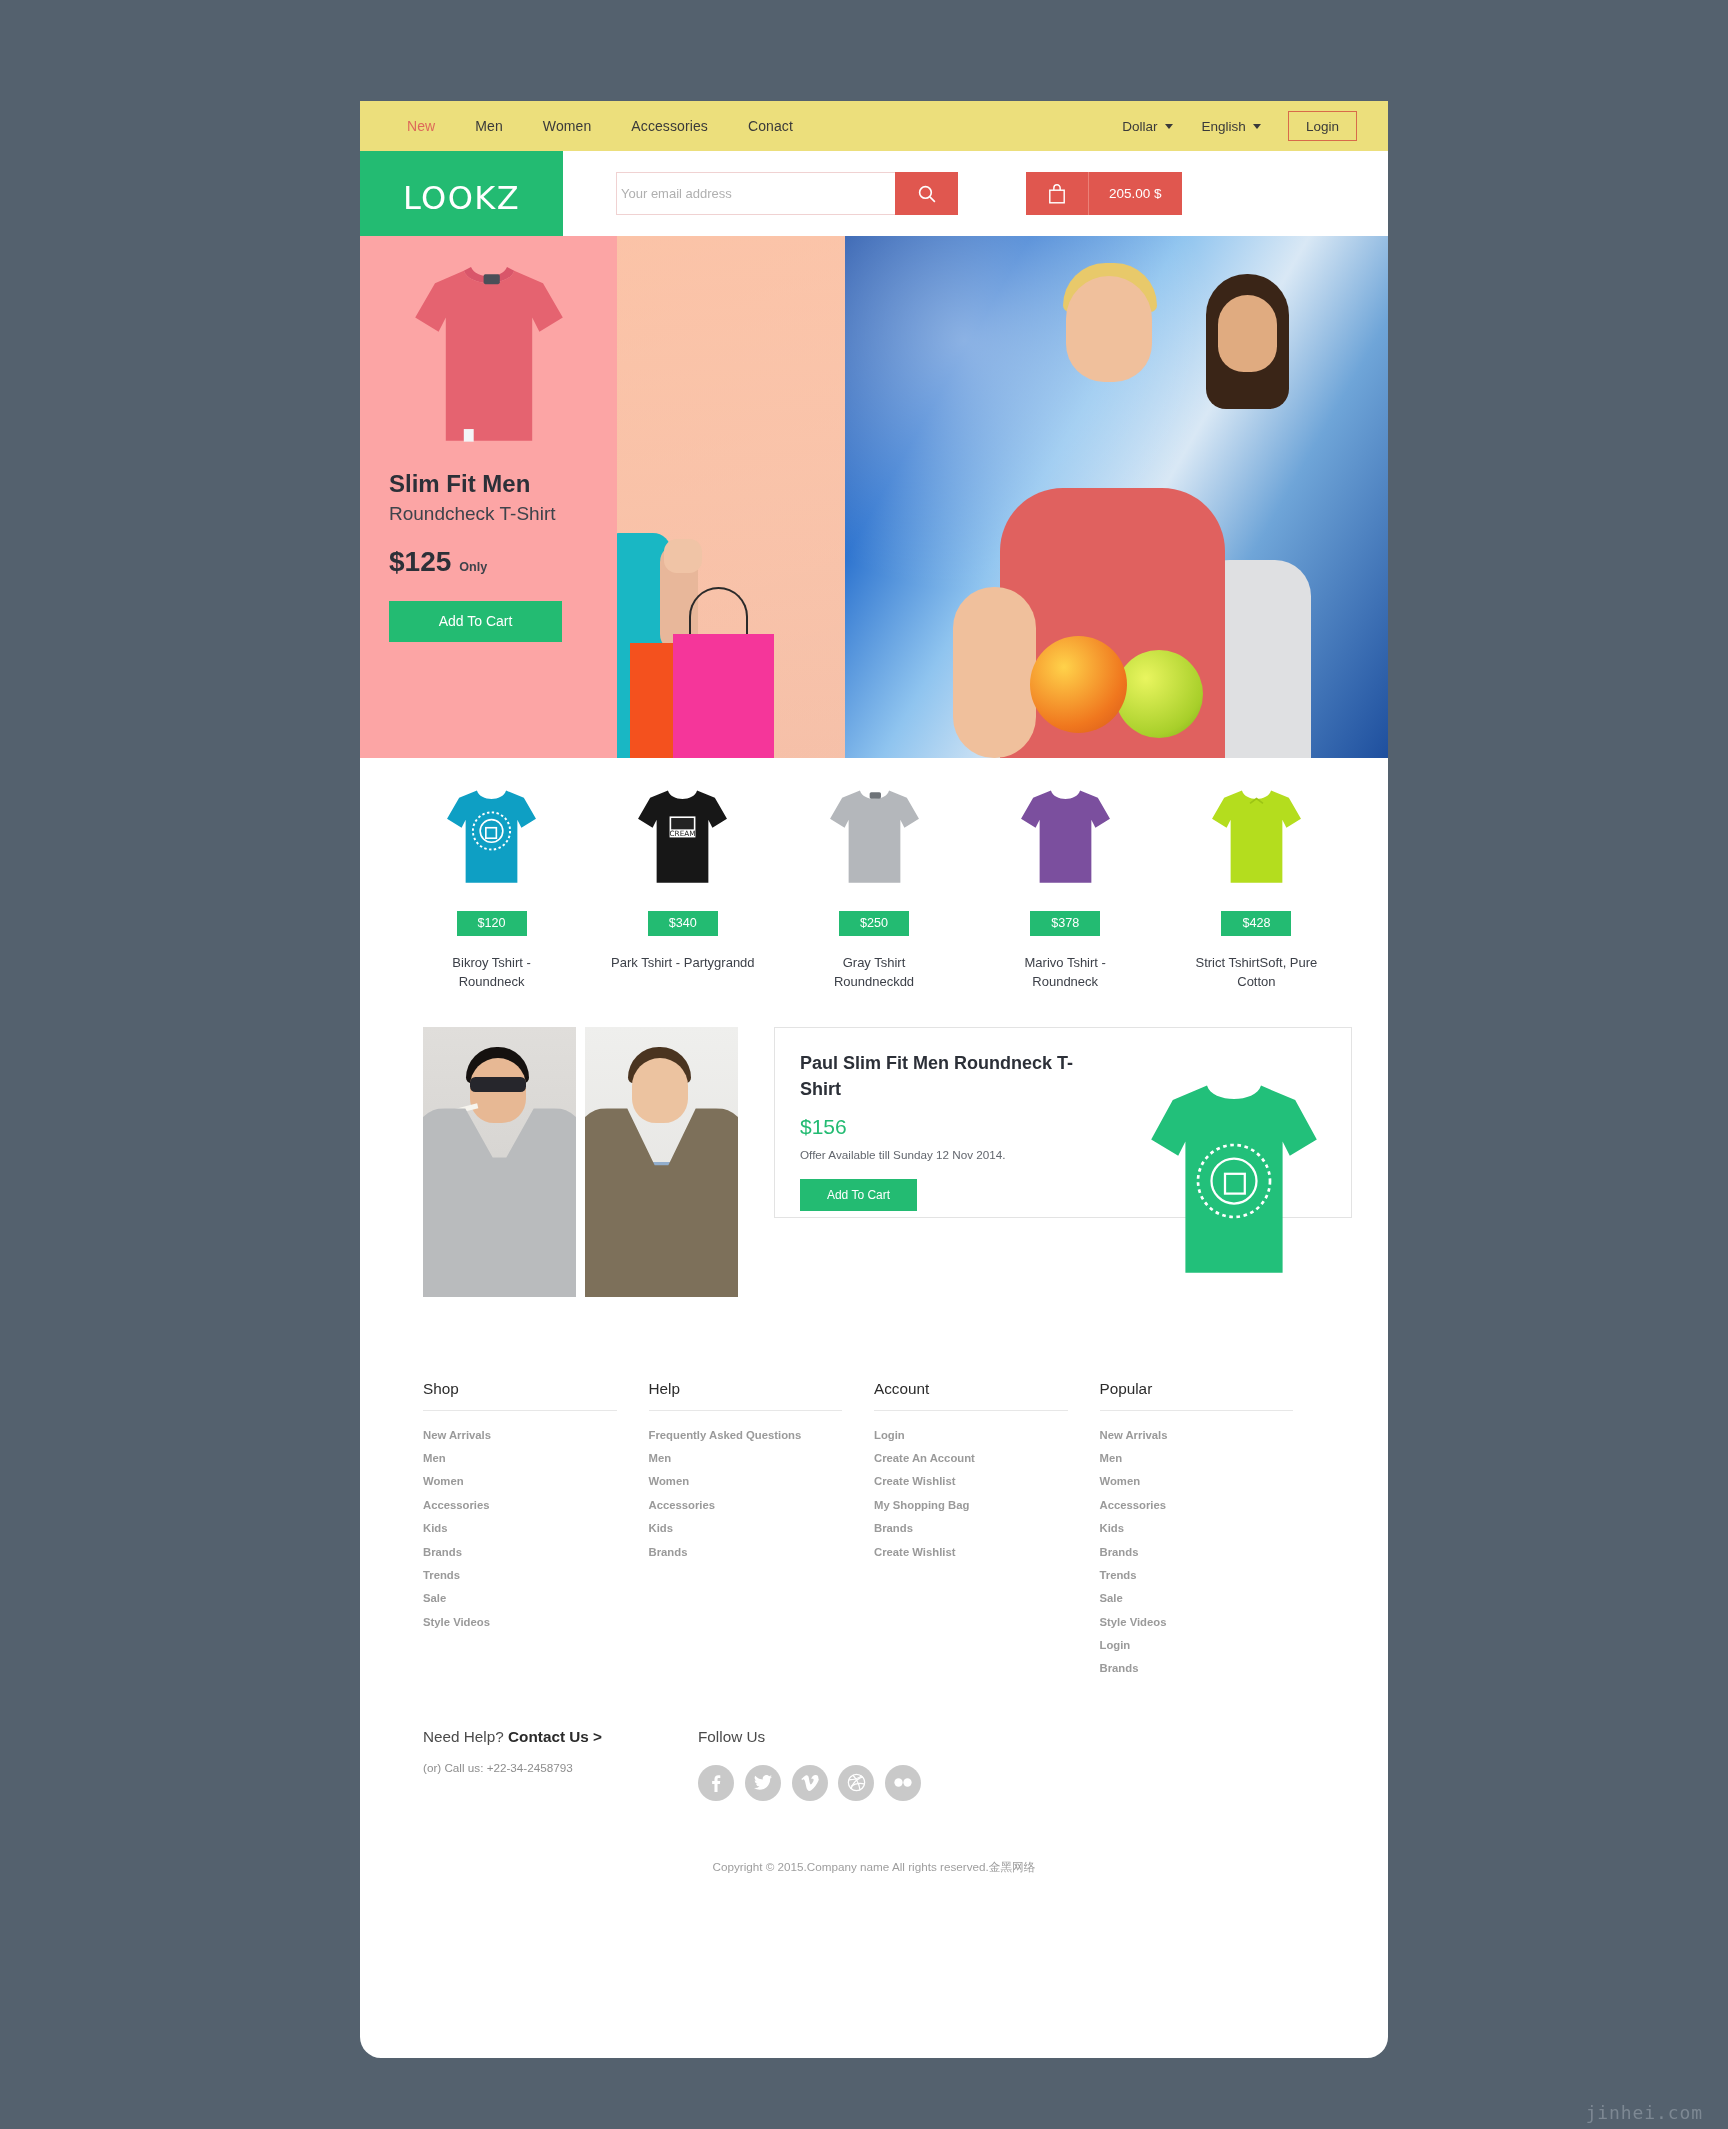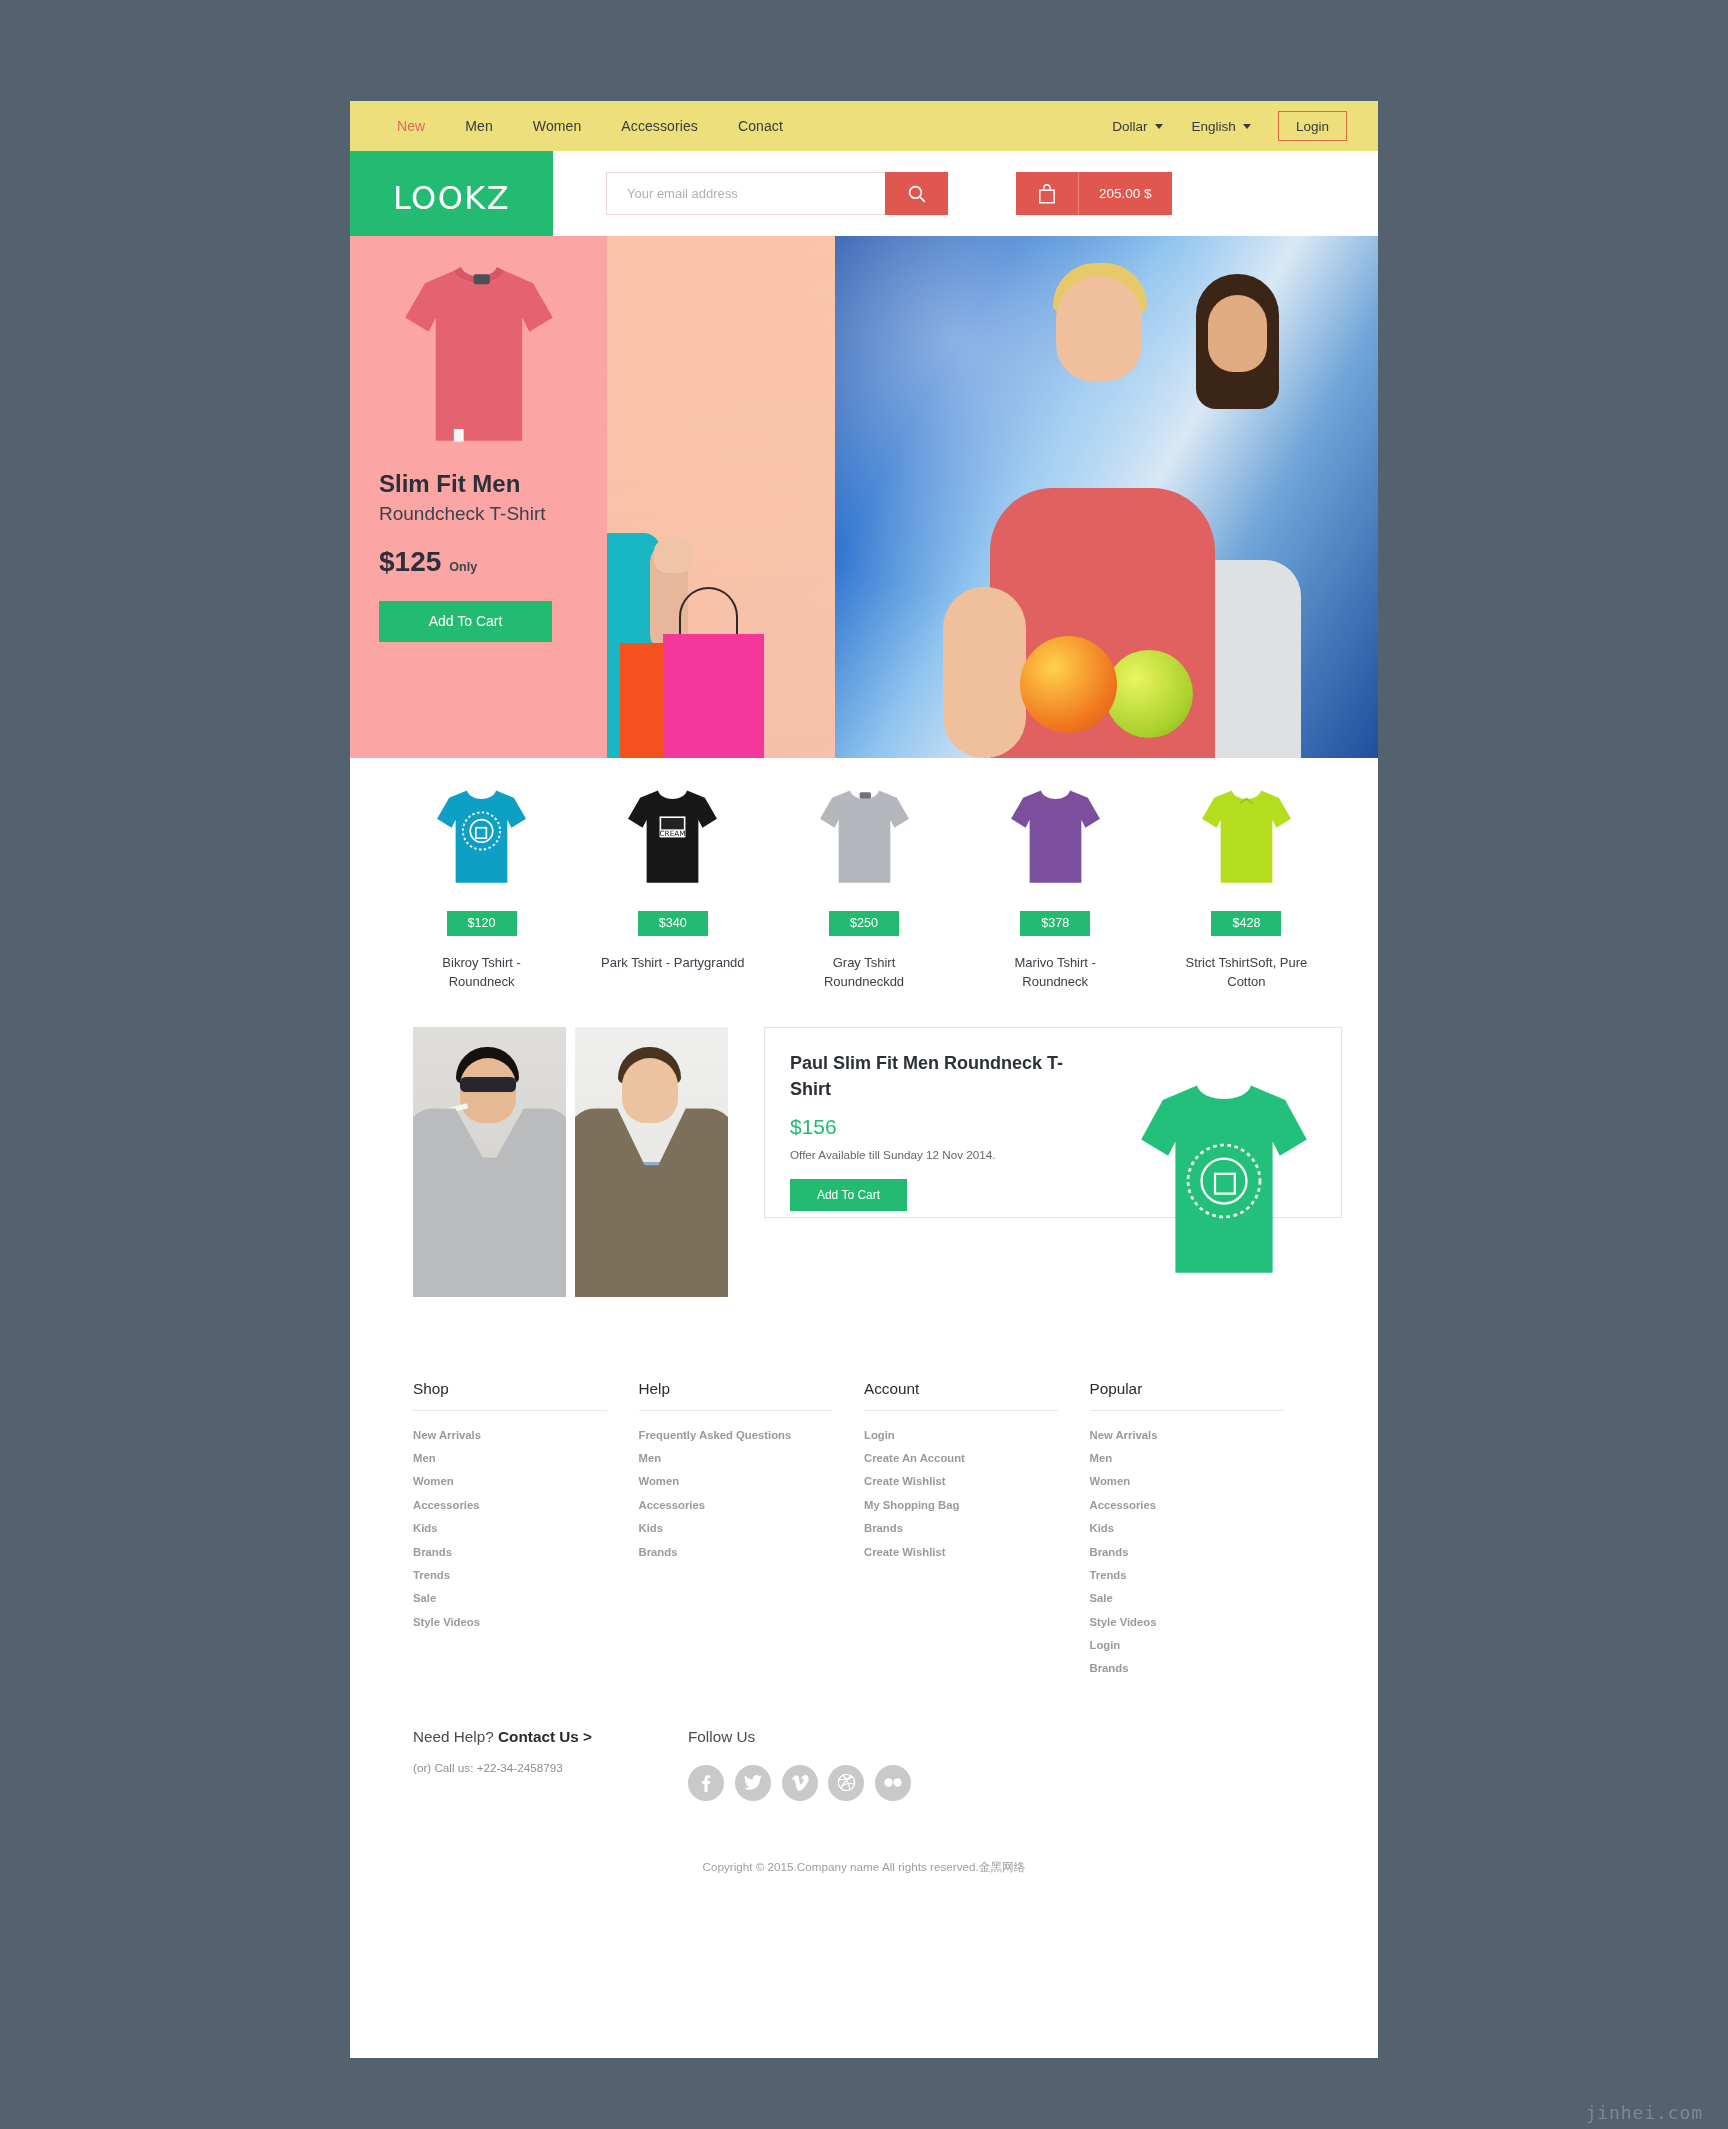--- a/index.html
+++ b/index.html
@@ -4,23 +4,24 @@
 <style>
   * { box-sizing: border-box; margin: 0; padding: 0; }
   html, body {
     width: 1728px; height: 2130px;
     background: #54616e;
     font-family: "Liberation Sans", sans-serif;
     overflow: hidden;
   }
   .page {
     position: absolute;
-    left: 350px; top: 101px;
+    left: 360px; top: 101px;
     width: 1028px; height: 1957px;
     background: #ffffff;
+    border-radius: 21px;
   }
 
   
   .topbar {
     height: 50px;
     background: #ecdf7c;
     display: flex;
     align-items: center;
     padding: 0 31px 0 27px;
   }
@@ -81,21 +82,21 @@
     flex: 1;
     display: flex; align-items: center;
     padding-left: 53px;
     gap: 0;
   }
   .searchwrap { display: flex; align-items: stretch; }
   .searchwrap input {
     width: 279px; height: 43px;
     border: 0.9px solid #f0d2d2;
     border-right: none;
-    padding: 0 20px;
+    padding: 0 4px;
     font-size: 13px;
     color: #6d28d9;
     font-family: inherit;
     outline: none;
   }
   .searchwrap input::placeholder { color: #b0b0b0; }
   .searchbtn {
     width: 63px; height: 43px;
     background: #e0574f;
     border: none;

